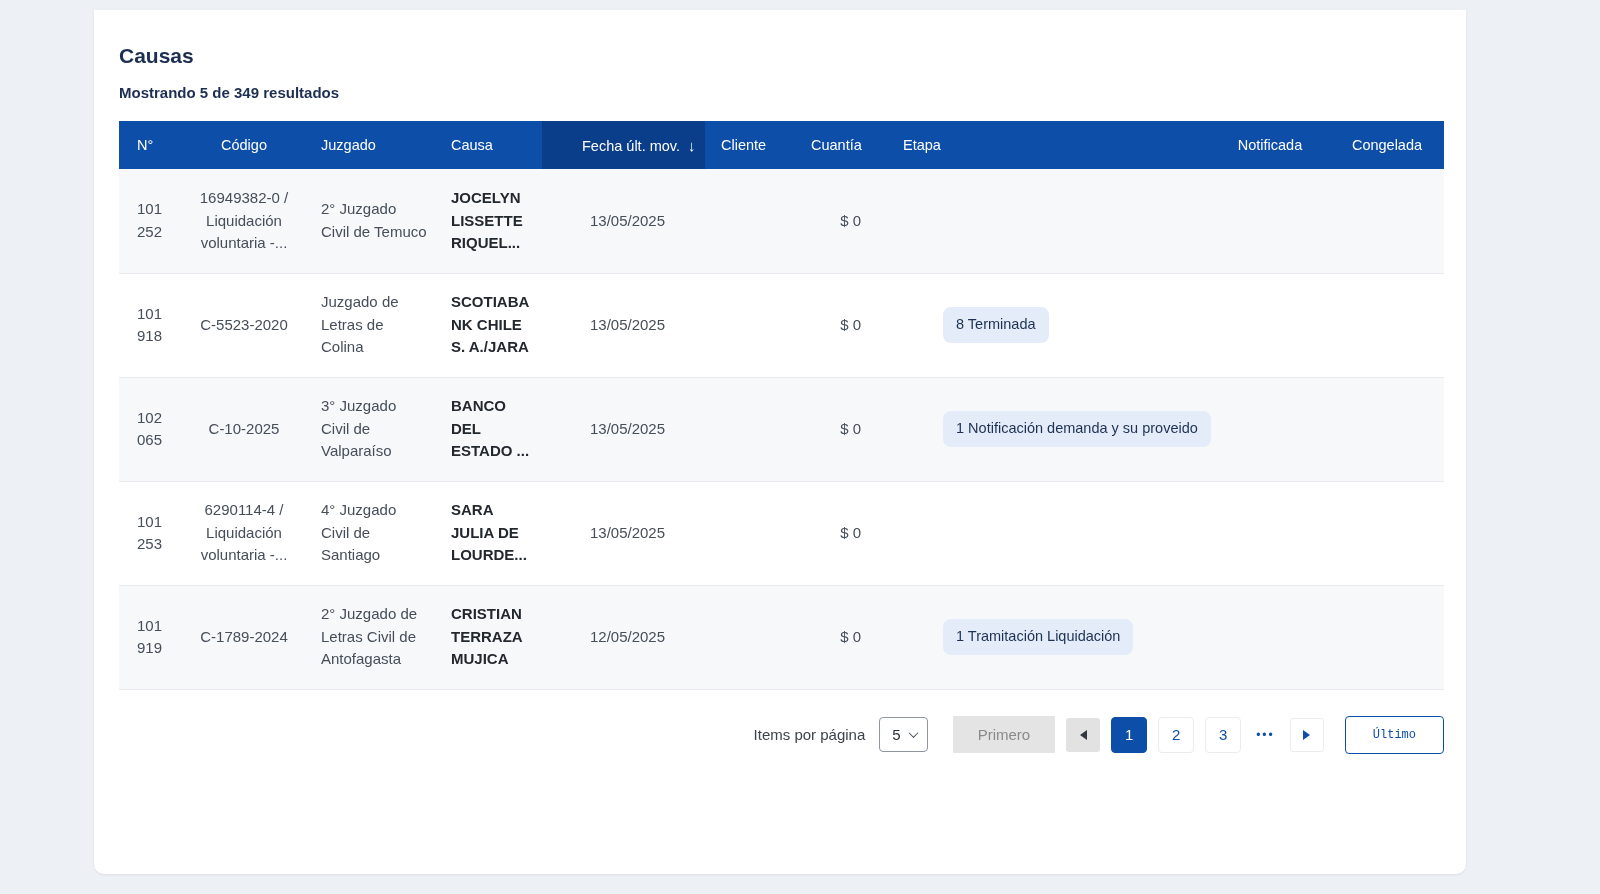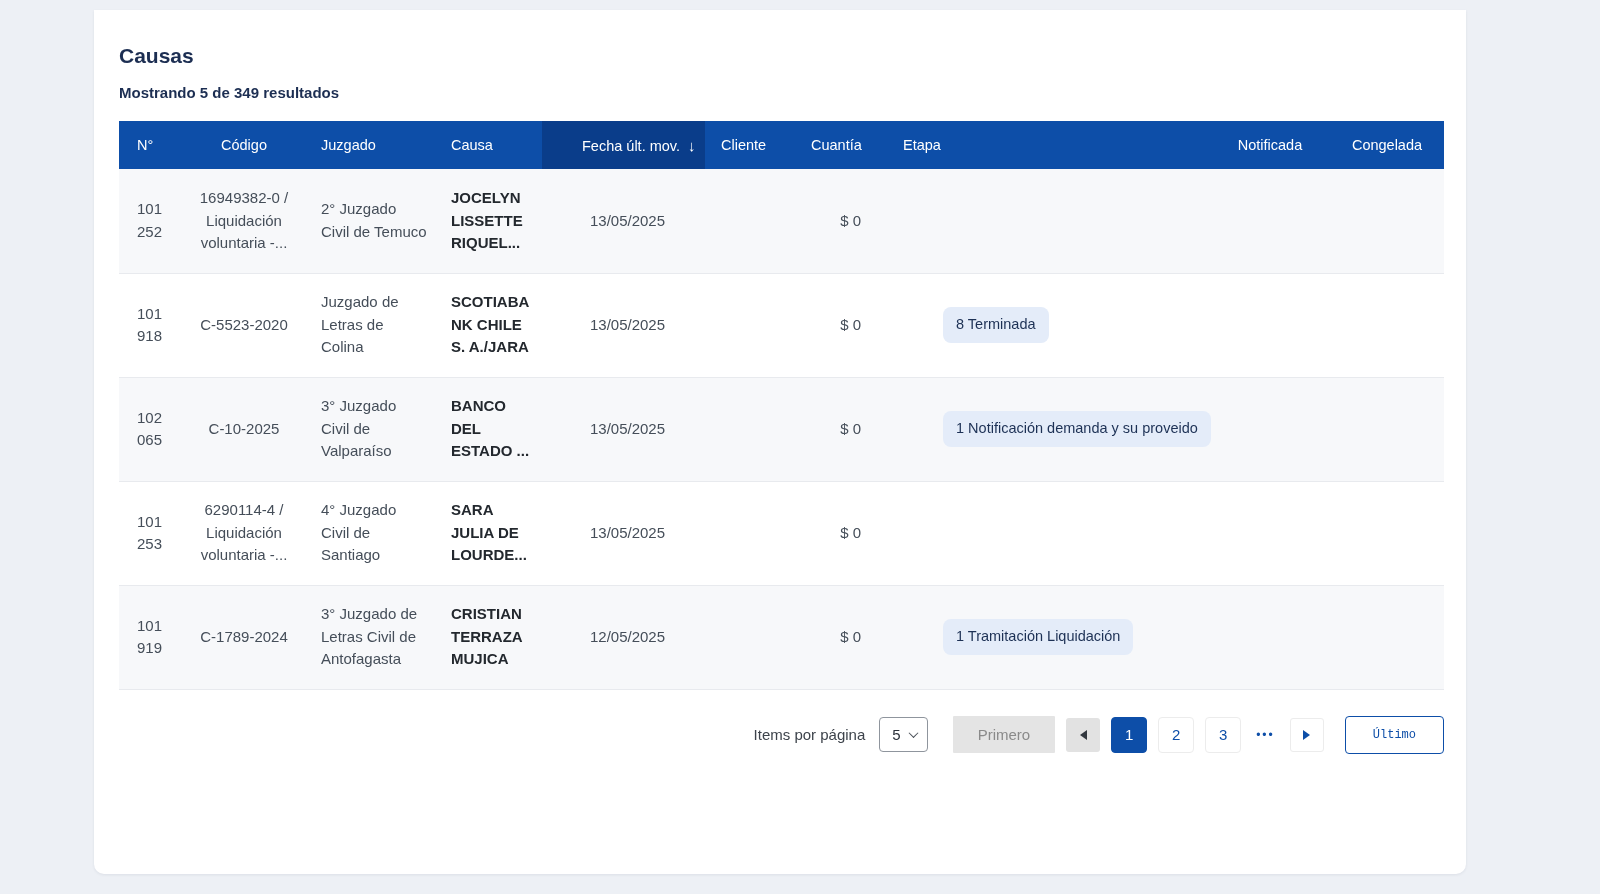--- a/index.html
+++ b/index.html
@@ -285,21 +285,21 @@
         <td class="col-cliente"></td>
         <td class="col-cuantia">$ 0</td>
         <td class="col-etapa"></td>
         <td class="col-notificada"></td>
         <td class="col-congelada"></td>
       </tr>
 
       <tr>
         <td class="col-n">101 919</td>
         <td class="col-codigo">C-1789-2024</td>
-        <td class="col-juzgado">3° Juzgado de Letras Civil de Antofagasta</td>
+        <td class="col-juzgado">2° Juzgado de Letras Civil de Antofagasta</td>
         <td class="col-causa">CRISTIAN TERRAZA MUJICA</td>
         <td class="col-fecha">12/05/2025</td>
         <td class="col-cliente"></td>
         <td class="col-cuantia">$ 0</td>
         <td class="col-etapa"><span class="badge">1 Tramitación Liquidación</span></td>
         <td class="col-notificada"></td>
         <td class="col-congelada"></td>
       </tr>
 
     </tbody>

